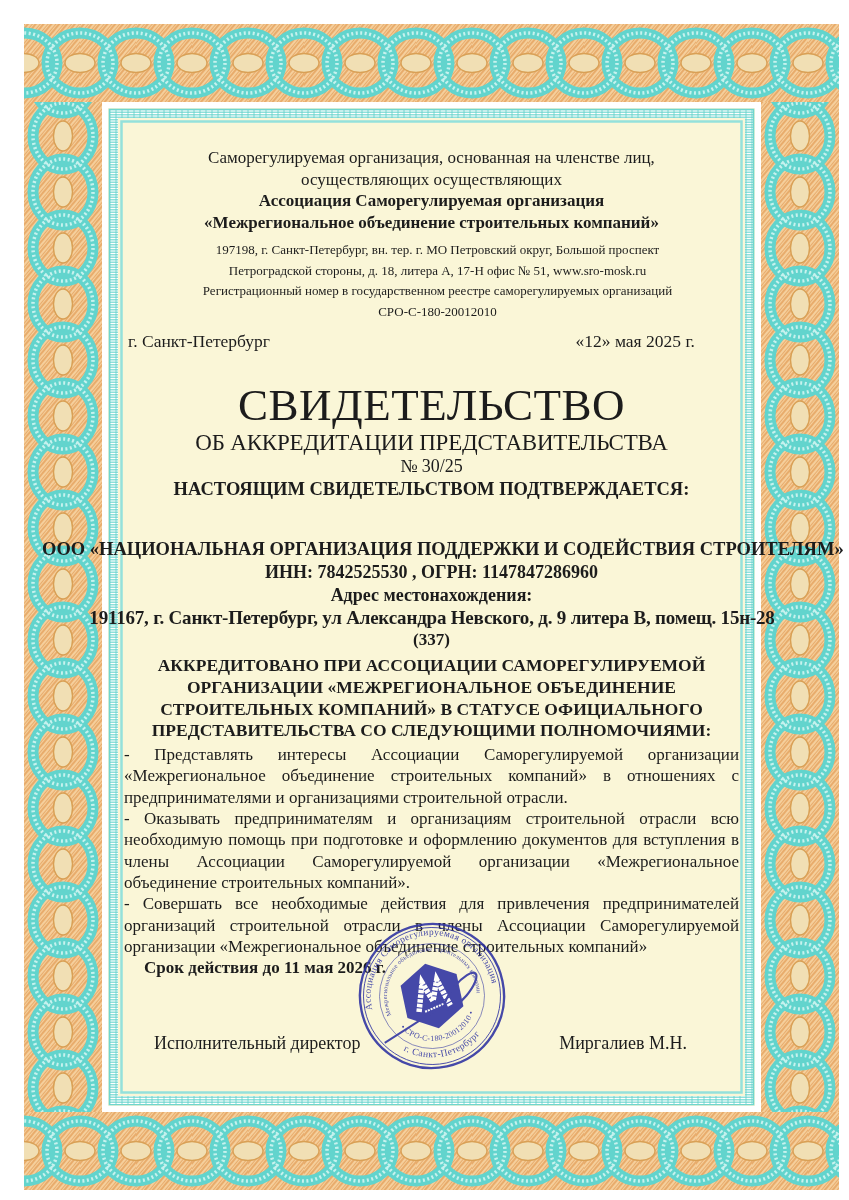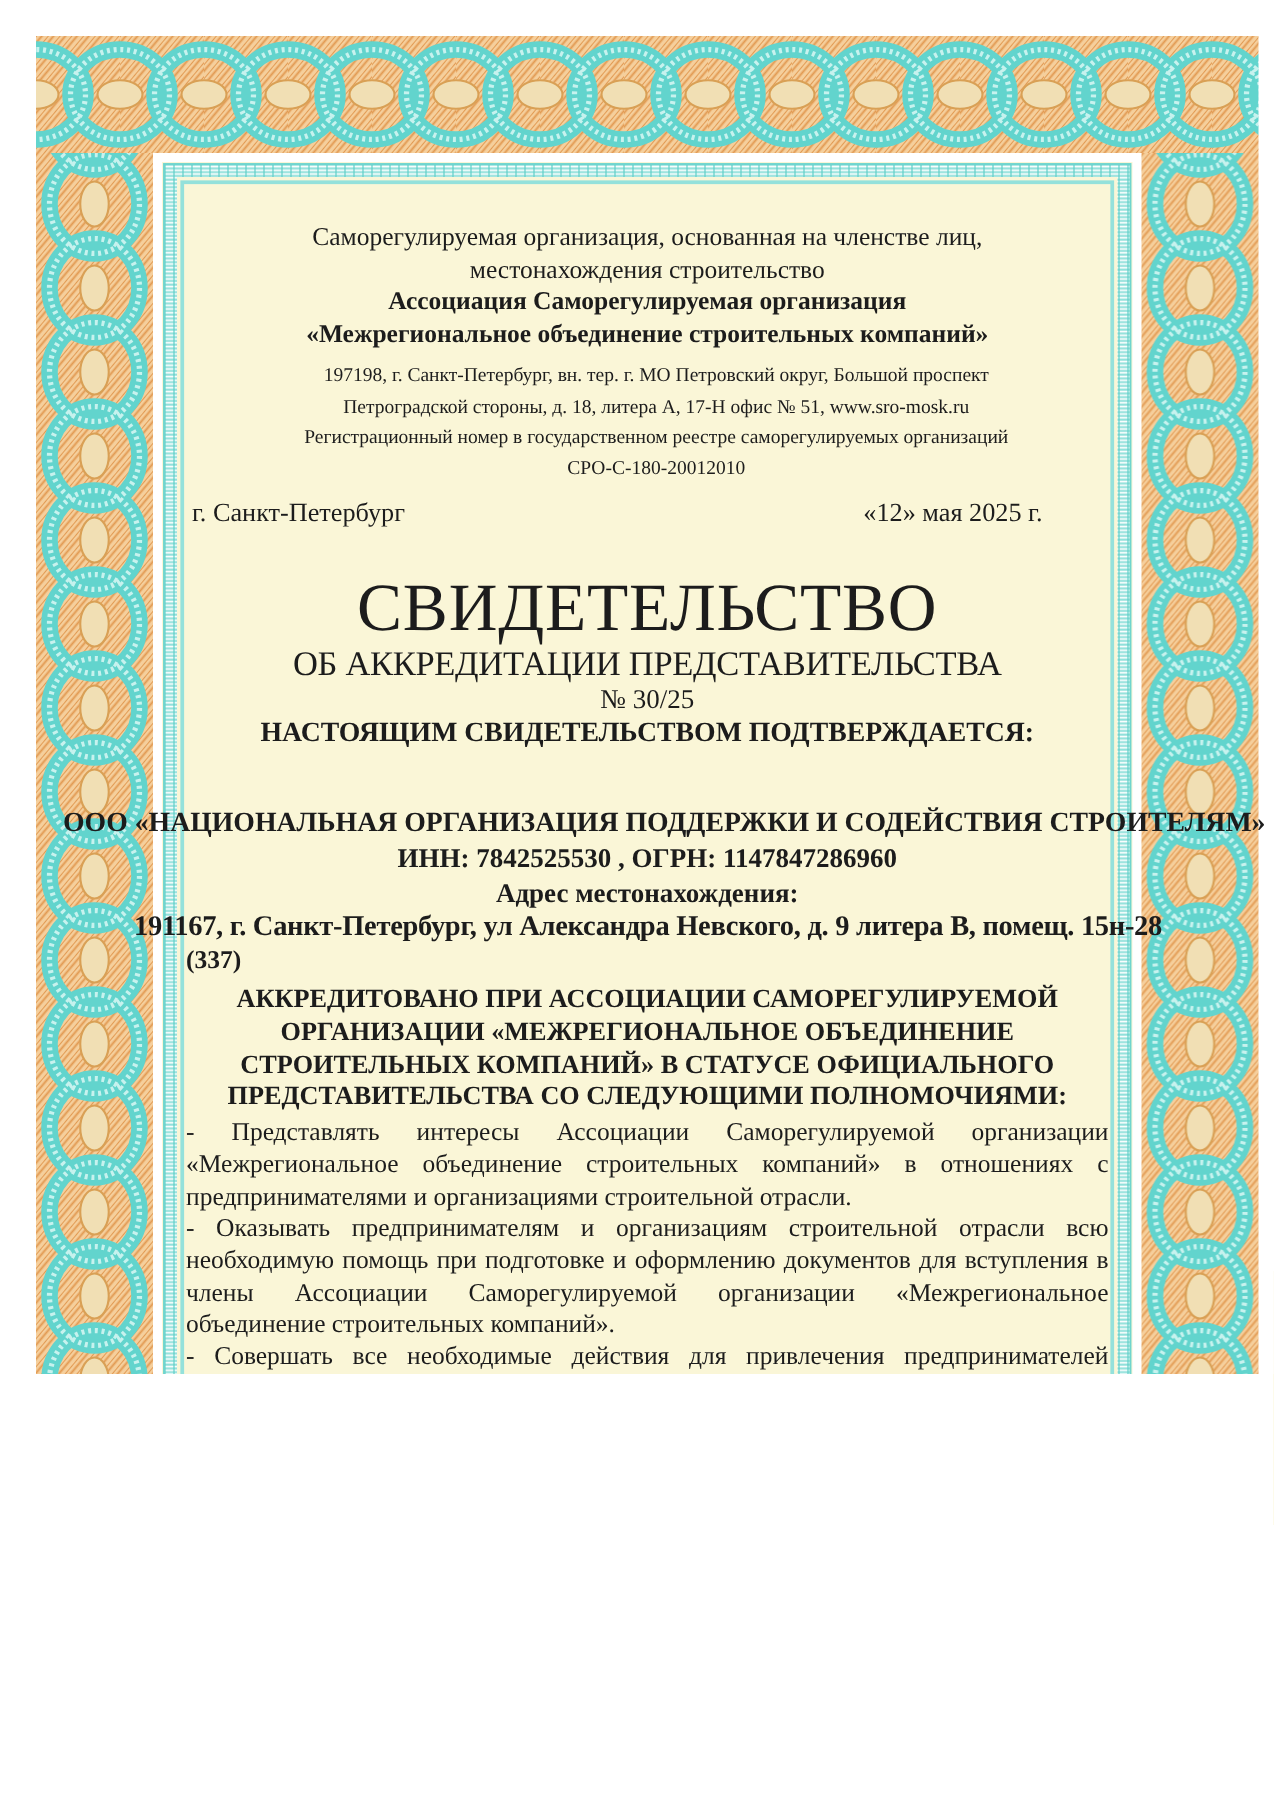--- a/index.html
+++ b/index.html
@@ -1,18 +1,18 @@
 <!DOCTYPE html>
 <html><head>
 <meta charset="utf-8">
 <style>
   html,body{margin:0;padding:0;background:#ffffff;}
   .page{
     position:relative;
-    width:849px;height:916px;
+    width:849px;height:1200px;
     background:#ffffff;
     overflow:hidden;
     font-family:"Liberation Serif","DejaVu Serif",serif;
     color:#1c1c1c;
   }
   .border-svg{position:absolute;left:0;top:0;z-index:1;}
   .content{
     position:absolute;left:124px;top:124px;width:615px;height:966px;
     z-index:3;
   }
@@ -27,21 +27,21 @@
   .company-name{
     font-size:18.5px;line-height:24px;font-weight:bold;text-align:center;
     white-space:nowrap;width:780px;margin-left:-82px;margin-top:36px;
   }
   .inn{font-size:18px;line-height:23px;font-weight:bold;text-align:center;}
   .addr-label{font-size:18px;line-height:23px;font-weight:bold;text-align:center;}
   .comp-addr{
     font-size:19px;line-height:22px;font-weight:bold;text-align:center;
     white-space:nowrap;width:700px;margin-left:-42px;letter-spacing:-0.2px;
   }
-  .comp-addr2{font-size:17px;line-height:22px;font-weight:bold;text-align:left;}
+  .comp-addr2{font-size:17px;line-height:22px;font-weight:bold;text-align:center;}
   .accredited{margin-top:4px;font-size:17.5px;line-height:21.8px;font-weight:bold;text-align:center;padding:0 4px;}
   .powers{margin-top:2px;font-size:17px;line-height:21.3px;text-align:justify;}
   .powers p{margin:0;}
   .validity{font-size:17px;line-height:22px;font-weight:bold;text-indent:20px;}
   .stamp{position:absolute;left:228px;top:792px;z-index:2;pointer-events:none;}
   .signature-row{
     position:absolute;left:0;top:908px;width:100%;
     display:flex;justify-content:space-between;
     font-size:18px;line-height:23px;
     padding:0 80px 0 2px;box-sizing:border-box;margin-left:28px;
@@ -95,21 +95,21 @@
     <rect x="108" y="108" width="647" height="998" fill="#faf6d7"></rect>
     <rect x="109.5" y="109.5" width="644" height="995" fill="none" stroke="#6fd5ce" stroke-width="1.6"></rect>
     <rect x="114" y="114" width="635" height="986" fill="none" stroke="url(#pt)" stroke-width="8"></rect>
     <rect x="121.5" y="121.5" width="620" height="971" fill="none" stroke="#94e1db" stroke-width="2.5"></rect>
   </svg>
 
   <div class="content">
 
     <div class="org-header">
       <div>Саморегулируемая организация, основанная на членстве лиц,</div>
-      <div>местонахождения строительство</div>
+      <div>осуществляющих осуществляющих</div>
       <div class="b">Ассоциация Саморегулируемая организация</div>
       <div class="b">«Межрегиональное объединение строительных компаний»</div>
     </div>
 
     <div class="org-address">
       <div>197198, г. Санкт-Петербург, вн. тер. г. МО Петровский округ, Большой проспект</div>
       <div>Петроградской стороны, д. 18, литера А, 17-Н офис № 51, www.sro-mosk.ru</div>
       <div>Регистрационный номер в государственном реестре саморегулируемых организаций</div>
       <div>СРО-С-180-20012010</div>
     </div>

